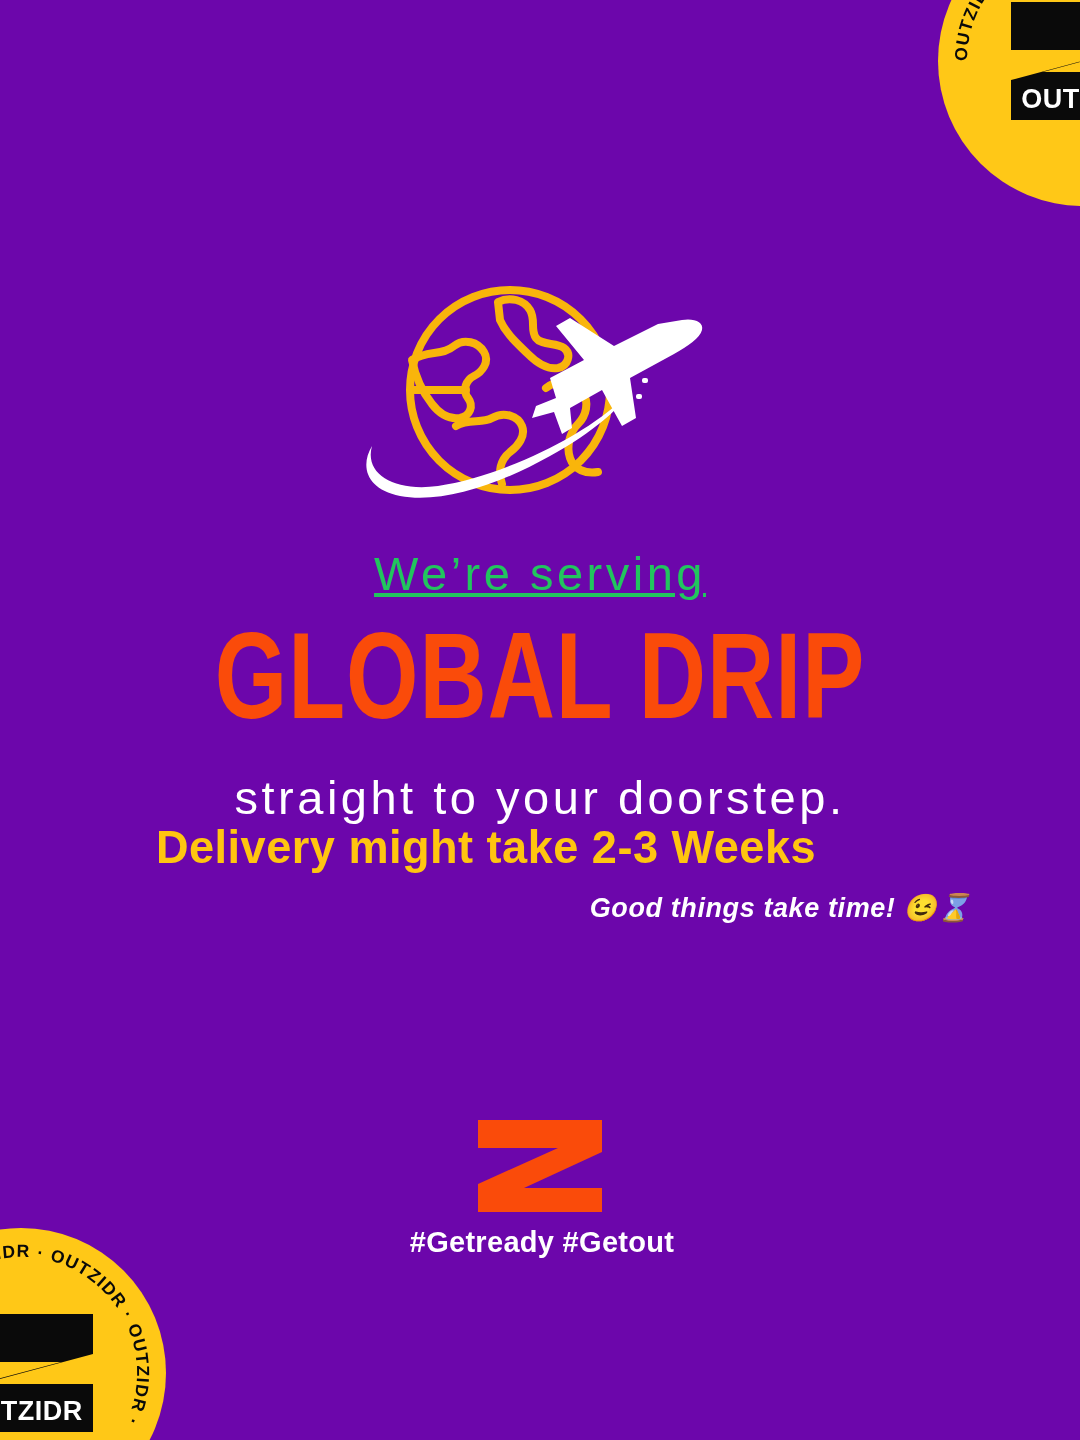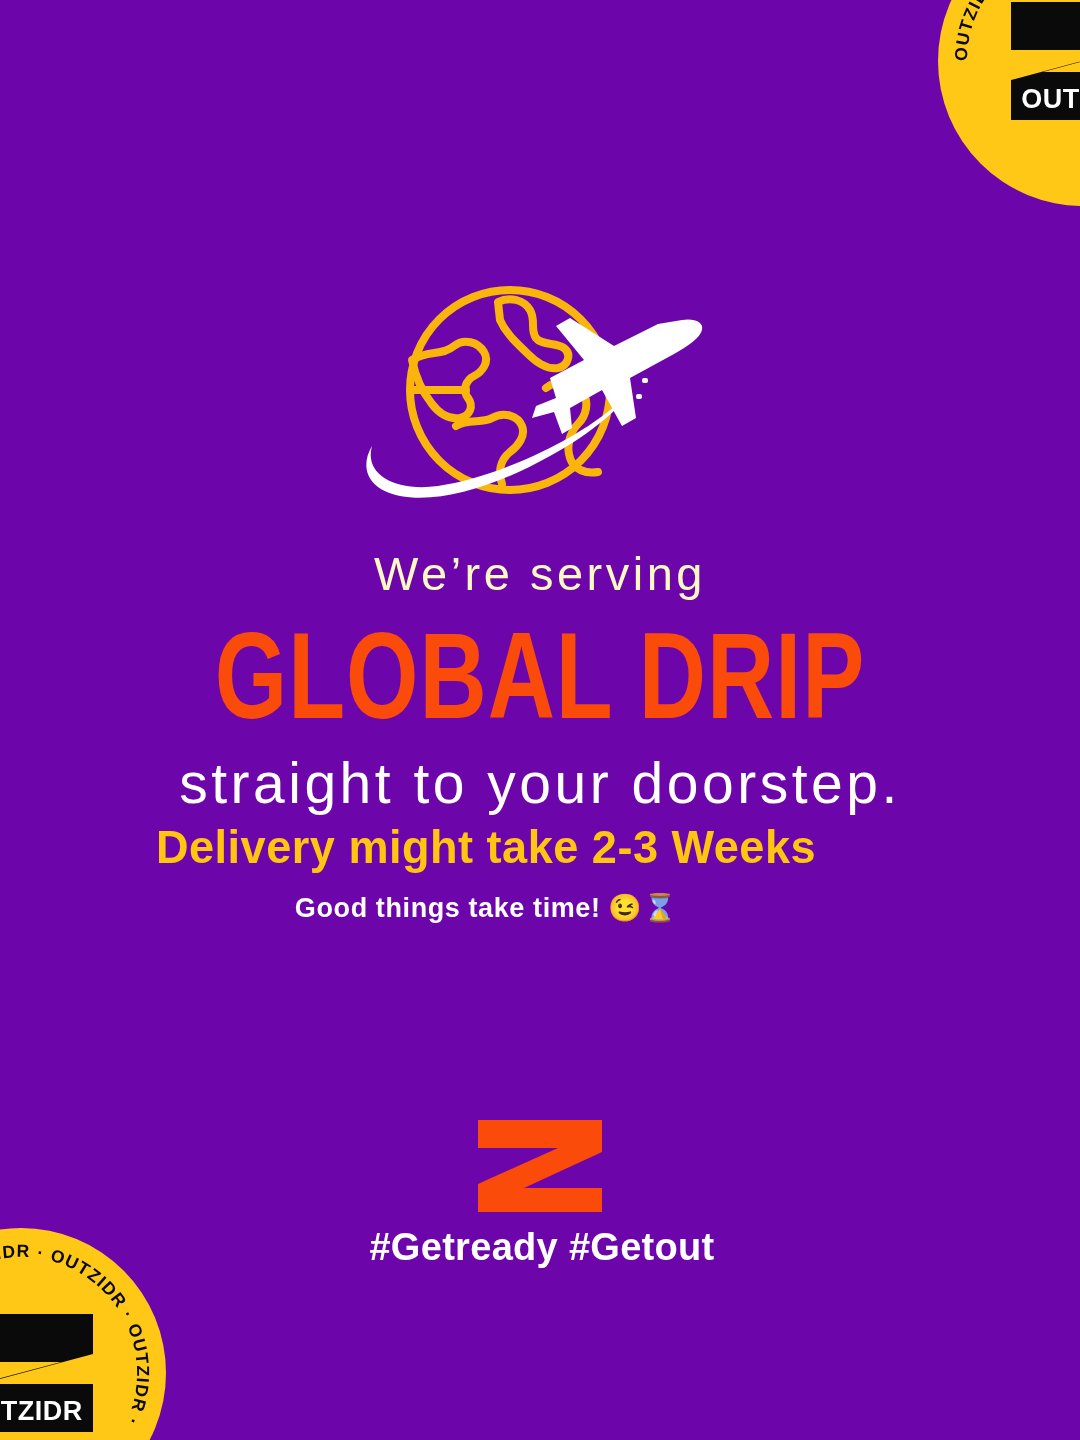--- a/index.html
+++ b/index.html
@@ -71,45 +71,46 @@
 
   
   .copy {
     position: absolute;
     left: 0;
     top: 548px;
     width: 1080px;
     text-align: center;
   }
   .line-serving {
-    color: #fef9c3;
+    color: #22c55e;
     font-size: 47px;
     font-weight: normal;
     letter-spacing: 3.5px;
     line-height: 1.1;
     margin: 0;
+    text-decoration: underline;
   }
   .line-headline {
     color: #FA4B0A;
     font-size: 96px;
     font-weight: bold;
     letter-spacing: 1px;
     line-height: 1.0;
     margin: 14px 0 6px 0;
     transform: scaleY(1.28) scaleX(0.97);
     transform-origin: center top;
     font-stretch: condensed;
   }
   .line-doorstep {
     color: #FFFFFF;
-    font-size: 57px;
+    font-size: 47px;
     font-weight: normal;
     letter-spacing: 3.5px;
     line-height: 1.1;
-    margin: 42px 0 0 0;
+    margin: 62px 0 0 0;
   }
 
   .delivery-block {
     position: absolute;
     left: 0;
     top: 820px;
     width: 972px;
     text-align: center;
   }
   .line-delivery {
@@ -119,42 +120,44 @@
     letter-spacing: 0.5px;
     margin: 0;
     line-height: 1.15;
     font-stretch: condensed;
     transform: scaleX(0.96);
   }
   .line-goodthings {
     color: #FFFFFF;
     font-size: 27px;
     font-weight: bold;
+    font-style: italic;
     letter-spacing: 0.6px;
     margin: 18px 0 0 0;
     line-height: 1.2;
+    text-align: right;
   }
 
   
   .footer {
     position: absolute;
     left: 0;
     top: 1120px;
     width: 1080px;
     text-align: center;
   }
   .footer-mark {
     width: 124px;
     margin: 0 auto;
     display: block;
   }
   .footer-mark svg { width: 100%; display: block; }
   .footer-tag {
     color: #FFFFFF;
-    font-size: 38px;
+    font-size: 29px;
     font-weight: bold;
     letter-spacing: 0.3px;
     margin: 14px 0 0 4px;
   }
 </style>
 </head>
 <body>
 
 <div class="poster">
 

